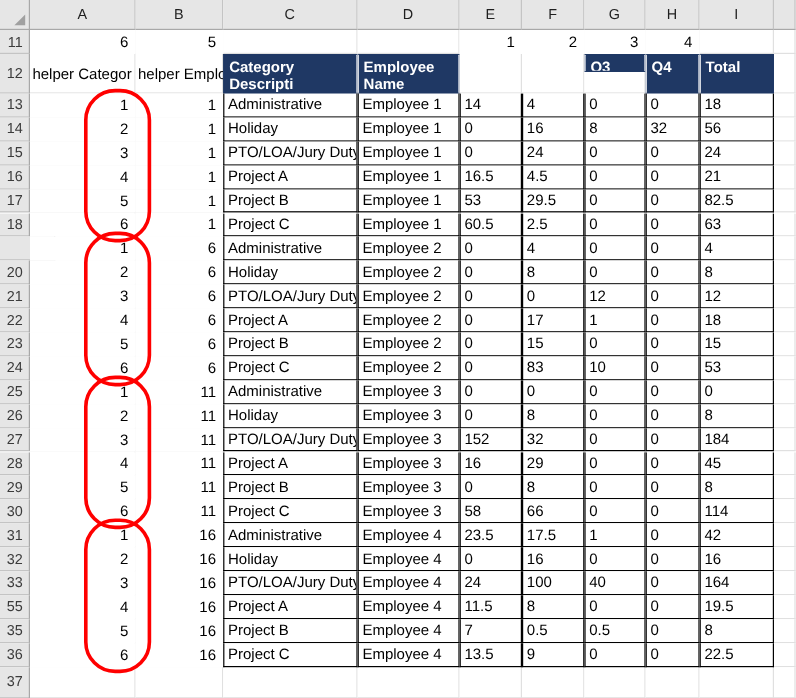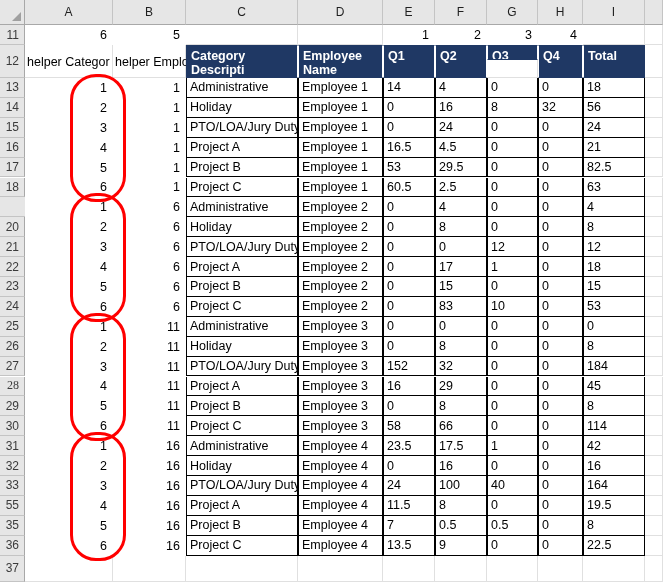--- a/index.html
+++ b/index.html
@@ -366,42 +366,40 @@
     <div class="cell rowhdr" style="left: 0px; top: 177.5px; width: 25px; height: 19.9px;">18</div>
     <div class="cell rowhdr" style="left: 0px; top: 197.4px; width: 25px; height: 19.9px; padding-left: 40px;">19</div>
     <div class="cell rowhdr" style="left: 0px; top: 217.3px; width: 25px; height: 19.9px;">20</div>
     <div class="cell rowhdr" style="left: 0px; top: 237.2px; width: 25px; height: 19.9px;">21</div>
     <div class="cell rowhdr" style="left: 0px; top: 257.1px; width: 25px; height: 19.9px;">22</div>
     <div class="cell rowhdr" style="left: 0px; top: 277px; width: 25px; height: 19.9px;">23</div>
     <div class="cell rowhdr" style="left: 0px; top: 296.9px; width: 25px; height: 19.9px;">24</div>
     <div class="cell rowhdr" style="left: 0px; top: 316.8px; width: 25px; height: 19.9px;">25</div>
     <div class="cell rowhdr" style="left: 0px; top: 336.7px; width: 25px; height: 19.9px;">26</div>
     <div class="cell rowhdr" style="left: 0px; top: 356.6px; width: 25px; height: 19.9px;">27</div>
-    <div class="cell rowhdr" style="left: 0px; top: 376.5px; width: 25px; height: 19.9px; font-family: Liberation Serif, serif;">28</div>
+    <div class="cell rowhdr" style="left: 0px; top: 376.5px; width: 25px; height: 19.9px;">28</div>
     <div class="cell rowhdr" style="left: 0px; top: 396.4px; width: 25px; height: 19.9px;">29</div>
     <div class="cell rowhdr" style="left: 0px; top: 416.3px; width: 25px; height: 19.9px; text-align: right;">30</div>
     <div class="cell rowhdr" style="left: 0px; top: 436.2px; width: 25px; height: 19.9px;">31</div>
     <div class="cell rowhdr" style="left: 0px; top: 456.1px; width: 25px; height: 19.9px;">32</div>
     <div class="cell rowhdr" style="left: 0px; top: 476px; width: 25px; height: 19.9px;">33</div>
     <div class="cell rowhdr" style="left: 0px; top: 495.9px; width: 25px; height: 19.9px;">55</div>
     <div class="cell rowhdr" style="left: 0px; top: 515.8px; width: 25px; height: 19.9px;">35</div>
     <div class="cell rowhdr" style="left: 0px; top: 535.7px; width: 25px; height: 19.9px;">36</div>
     <div class="cell rowhdr" style="left: 0px; top: 555.6px; width: 25px; height: 26.4px;">37</div>
     <div class="cell dcell num" style="left: 25px; top: 25px; width: 88px; height: 20px;">6</div>
     <div class="cell dcell num" style="left: 113px; top: 25px; width: 73px; height: 20px;">5</div>
     <div class="cell dcell num" style="left: 383px; top: 25px; width: 52px; height: 20px;">1</div>
     <div class="cell dcell num" style="left: 435px; top: 25px; width: 52px; height: 20px;">2</div>
     <div class="cell dcell num" style="left: 487px; top: 25px; width: 51px; height: 20px;">3</div>
     <div class="cell dcell num" style="left: 538px; top: 25px; width: 45px; height: 20px;">4</div>
     <div class="cell helper" style="left: 25px; top: 45px; width: 88px; height: 33px;">helper Categor</div>
     <div class="cell helper" style="left: 113px; top: 45px; width: 73px; height: 33px;">helper Employ</div>
     <div class="cell thead tb" style="left: 186px; top: 45px; width: 112px; height: 33px; border-width: 1px; border-style: solid; border-color: rgb(31, 56, 100) rgb(255, 255, 255) rgb(31, 56, 100) rgb(31, 56, 100);">Category Descripti</div>
     <div class="cell thead tb" style="left: 298px; top: 45px; width: 85px; height: 33px; border-width: 1px; border-style: solid; border-color: rgb(31, 56, 100) rgb(255, 255, 255);">Employee Name</div>
-    <div class="cell thead tb" style="left: 383px; top: 45px; width: 52px; height: 33px; border-width: 1px; border-style: solid; border-color: rgb(31, 56, 100) rgb(255, 255, 255);">Q1</div>
-    <div class="cell thead tb" style="left: 435px; top: 45px; width: 52px; height: 33px; border-width: 1px; border-style: solid; border-color: rgb(31, 56, 100) rgb(255, 255, 255);">Q2</div>
     <div class="cell thead tb" style="left: 487px; top: 45px; width: 51px; height: 15px; border-width: 1px; border-style: solid; border-color: rgb(31, 56, 100) rgb(255, 255, 255);">Q3</div>
     <div class="cell thead tb" style="left: 538px; top: 45px; width: 45px; height: 33px; border-width: 1px; border-style: solid; border-color: rgb(31, 56, 100) rgb(255, 255, 255);">Q4</div>
     <div class="cell thead tb" style="left: 583px; top: 45px; width: 62px; height: 33px; border-width: 1px; border-style: solid; border-color: rgb(31, 56, 100) rgb(31, 56, 100) rgb(31, 56, 100) rgb(255, 255, 255);">Total</div>
     <div class="cell dcell num" style="left: 25px; top: 78px; width: 88px; height: 19.9px;">1</div>
     <div class="cell dcell num" style="left: 113px; top: 78px; width: 73px; height: 19.9px;">1</div>
     <div class="cell dcell txt tb" style="left: 186px; top: 78px; width: 112px; height: 19.9px; border-top: none;">Administrative</div>
     <div class="cell dcell txt tb" style="left: 298px; top: 78px; width: 85px; height: 19.9px; border-top: none;">Employee 1</div>
     <div class="cell dcell txt tb" style="left: 383px; top: 78px; width: 52px; height: 19.9px; border-top: none;">14</div>
     <div class="cell dcell txt tb" style="left: 435px; top: 78px; width: 52px; height: 19.9px; border-top: none;">4</div>
     <div class="cell dcell txt tb" style="left: 487px; top: 78px; width: 51px; height: 19.9px; border-top: none;">0</div>

